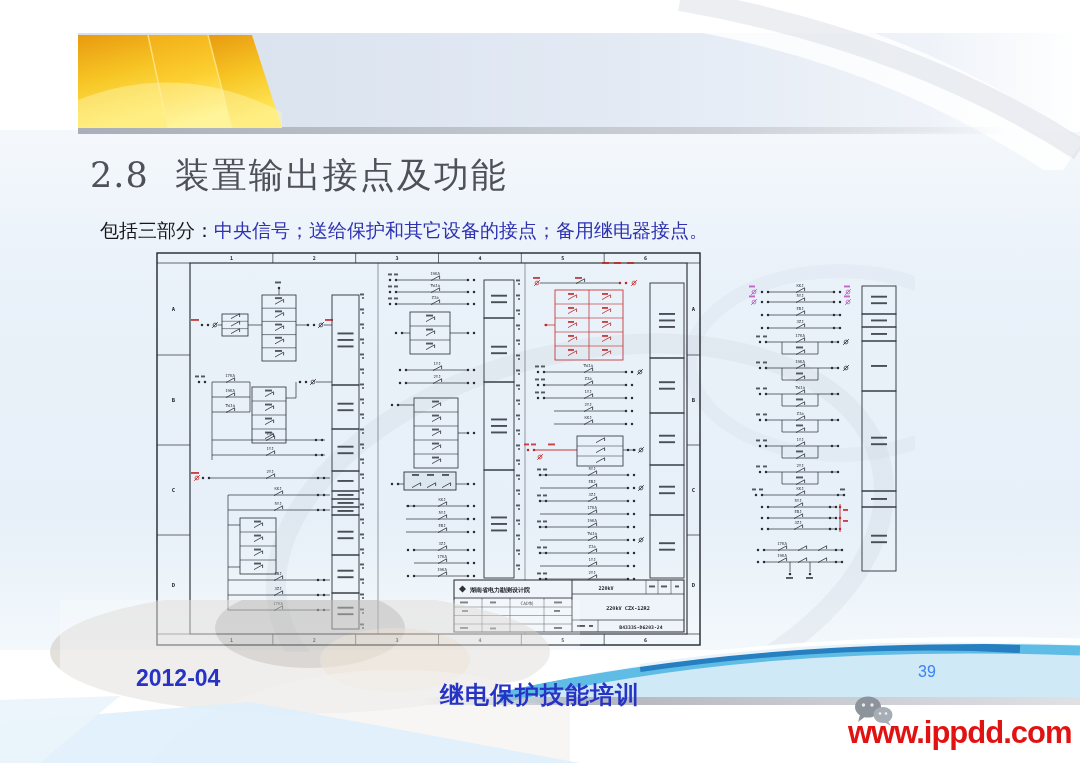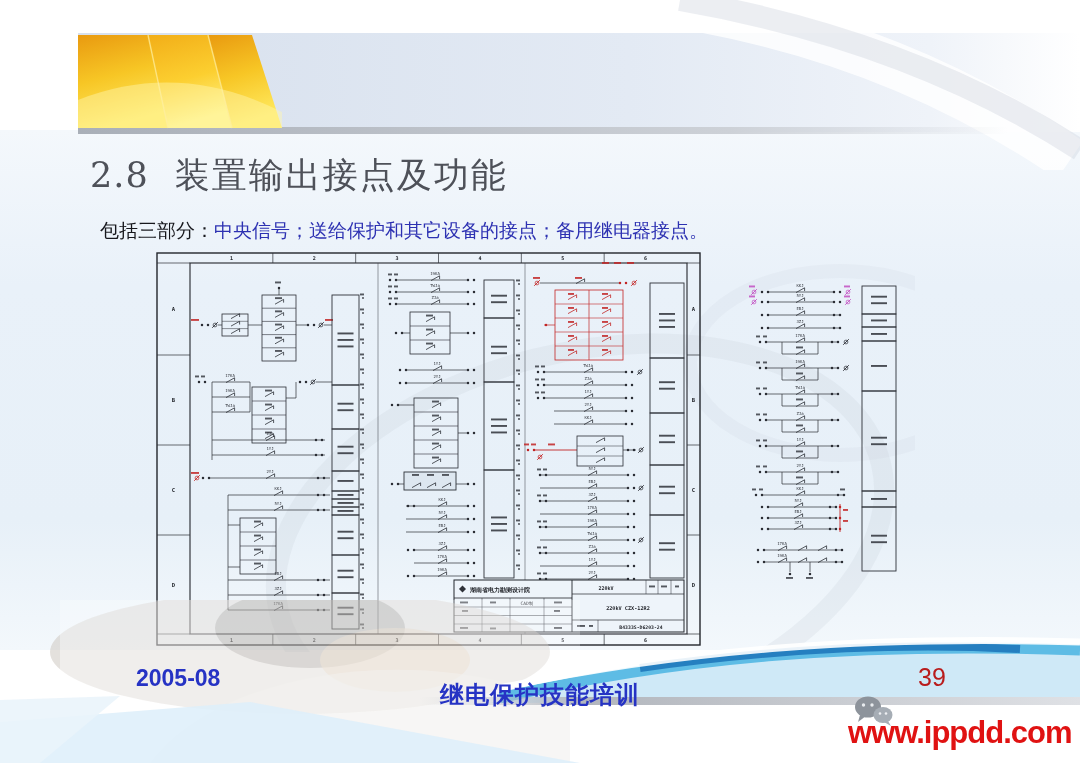--- a/index.html
+++ b/index.html
@@ -12,21 +12,21 @@
   .page-title{position:absolute;left:90px;top:152px;font-family:"DejaVu Serif","Liberation Serif",serif;
               font-size:35px;color:#4e5159;letter-spacing:2px;font-weight:500;white-space:nowrap;}
   .page-title .num{letter-spacing:1px;margin-right:26px;}
   .subtitle{position:absolute;left:100px;top:218px;font-family:"DejaVu Serif","Liberation Serif",serif;
             font-size:19px;white-space:nowrap;}
   .subtitle .pre{color:#16171c;}
   .subtitle .hl{color:#2d31b2;}
   .footer-date{position:absolute;left:136px;top:665px;font-size:23px;font-weight:bold;color:#2633c4;}
   .footer-course{position:absolute;left:380px;top:679px;width:320px;text-align:center;
                  font-size:24px;font-weight:bold;color:#2633c4;letter-spacing:1px;}
-  .page-num{position:absolute;left:918px;top:663px;font-size:25px;color:#b91c1c;}
+  .page-num{position:absolute;left:918px;top:663px;font-size:16px;color:#3b82f6;}
   .wm{position:absolute;right:0;bottom:8px;width:232px;height:62px;}
   .wm-brand{position:absolute;left:44px;top:0;font-size:27px;font-weight:bold;
             font-family:"DejaVu Serif","Liberation Serif",serif;
             color:rgba(205,212,220,0.55);-webkit-text-stroke:1.1px #99a1ab;white-space:nowrap;}
   .wm-url{position:absolute;left:0px;top:22px;font-size:31px;font-weight:bold;color:#e01212;
           letter-spacing:-1px;white-space:nowrap;text-align:right;}
   .wm-icon{position:absolute;left:6px;top:2px;}
 </style>
 </head>
 <body>
@@ -1060,21 +1060,21 @@
       <path d="M490,703 C680,661 850,646 1080,653 L1080,700 L490,703 Z" fill="#cfe9f7"></path>
       <path d="M500,698 C680,656 860,642 1080,650" stroke="#5ebce5" stroke-width="11" fill="none"></path>
       <path d="M640,668 C780,648 910,643 1020,649" stroke="#1f78bb" stroke-width="8" fill="none" opacity="0.9"></path>
       <path d="M500,688 C690,648 870,636 1080,642" stroke="#ffffff" stroke-width="7" fill="none" opacity="0.9"></path>
     </g>
     <rect x="420" y="697" width="660" height="8" fill="url(#gbar2)"></rect>
     <polygon points="0,722 250,702 580,763 0,763" fill="#ddeefa" opacity="0.85"></polygon>
     <polygon points="0,700 120,696 40,763 0,763" fill="#eaf4fb" opacity="0.9"></polygon>
   </svg>
 
-  <div class="footer-date">2005-08</div>
+  <div class="footer-date">2012-04</div>
   <div class="footer-course">继电保护技能培训</div>
   <div class="page-num">39</div>
 
   <div class="wm">
     <svg class="wm-icon" width="40" height="32" viewBox="0 0 40 32">
       <ellipse cx="14" cy="12" rx="13" ry="10.5" fill="#8d939b"></ellipse>
       <circle cx="9.5" cy="10" r="1.7" fill="#e8ebee"></circle>
         <circle cx="18" cy="10" r="1.7" fill="#e8ebee"></circle>
       <polygon points="6,20 4,27 12,21" fill="#8d939b"></polygon>
       <ellipse cx="29" cy="20" rx="9.5" ry="8" fill="#a6adb5"></ellipse>

